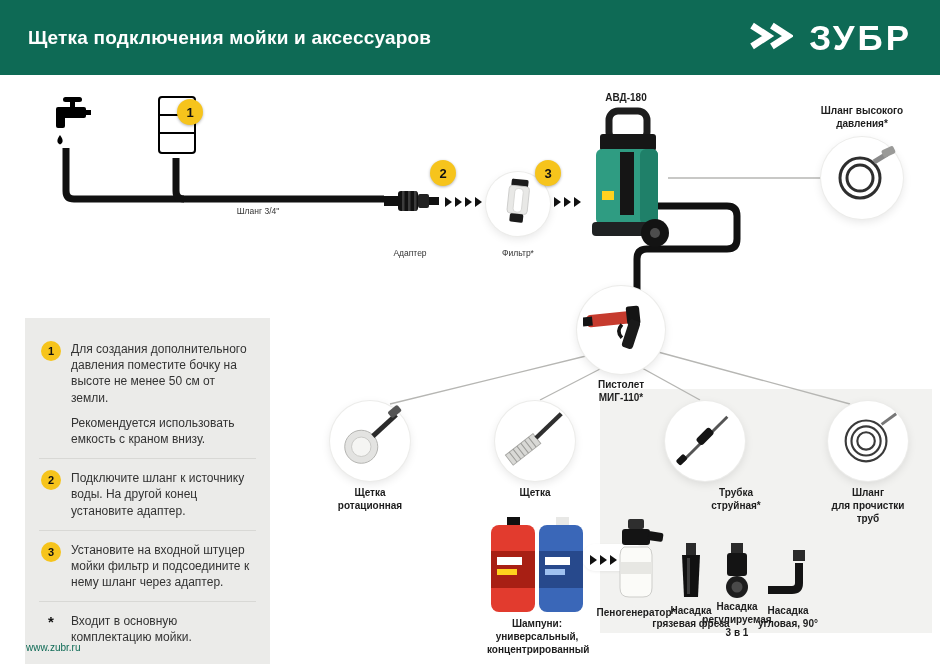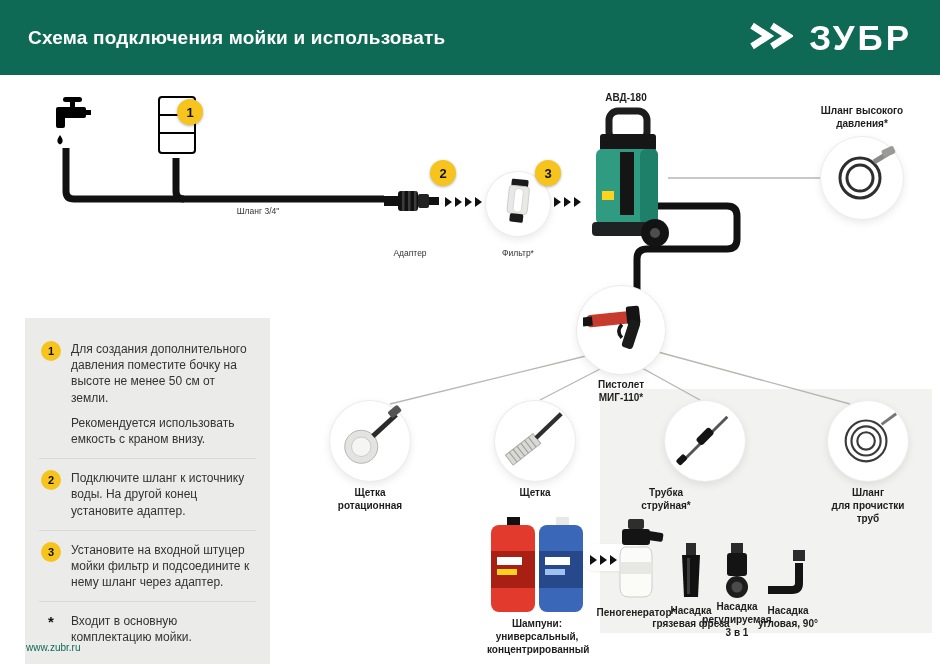--- a/index.html
+++ b/index.html
@@ -55,21 +55,21 @@
 
   .footer-url { position:absolute; left:26px; top:642px; font-size:10px; color:#0e6a55; z-index:4;
                 text-decoration:none; cursor:pointer; }
 </style>
 </head>
 <body>
 
 <div class="page">
 
   <div class="header">
-    <div class="title">Схема подключения мойки и использовать</div>
+    <div class="title">Щетка подключения мойки и аксессуаров</div>
     <div class="brand">
       <span>
         <svg width="46" height="34" viewBox="0 0 48 36">
           <path d="M5,7 L22,18 L5,29" stroke="#fff" stroke-width="7" fill="none"></path>
           <path d="M26,7 L43,18 L26,29" stroke="#fff" stroke-width="7" fill="none"></path>
         </svg>
       </span>
       <span class="brand-text">ЗУБР</span>
     </div>
   </div>
@@ -230,21 +230,21 @@
 
   <div class="circle" style="left:665px; top:401px; width:80px; height:80px;">
     <span>
       <svg width="68" height="68" viewBox="0 0 70 70">
         <path d="M12,58 L58,12" stroke="#555" stroke-width="3"></path>
         <rect x="26" y="28" width="19" height="9" rx="3" fill="#141414" transform="rotate(-45 35 33)"></rect>
         <rect x="6" y="53" width="11" height="7" rx="2" fill="#141414" transform="rotate(-45 11 57)"></rect>
       </svg>
     </span>
   </div>
-  <div class="lbl" style="left:616px; top:486px; width:100px;">Трубка
+  <div class="lbl" style="left:686px; top:486px; width:100px;">Трубка
 струйная*</div>
 
   <div class="circle" style="left:828px; top:401px; width:80px; height:80px;">
     <span>
       <svg width="68" height="68" viewBox="0 0 70 70">
         <circle cx="33" cy="37" r="21" fill="none" stroke="#3a3a3a" stroke-width="2.2"></circle>
         <circle cx="33" cy="37" r="15" fill="none" stroke="#3a3a3a" stroke-width="2.2"></circle>
         <circle cx="33" cy="37" r="9" fill="none" stroke="#3a3a3a" stroke-width="2.2"></circle>
         <path d="M49,20 L64,9" stroke="#777" stroke-width="3"></path>
       </svg>

